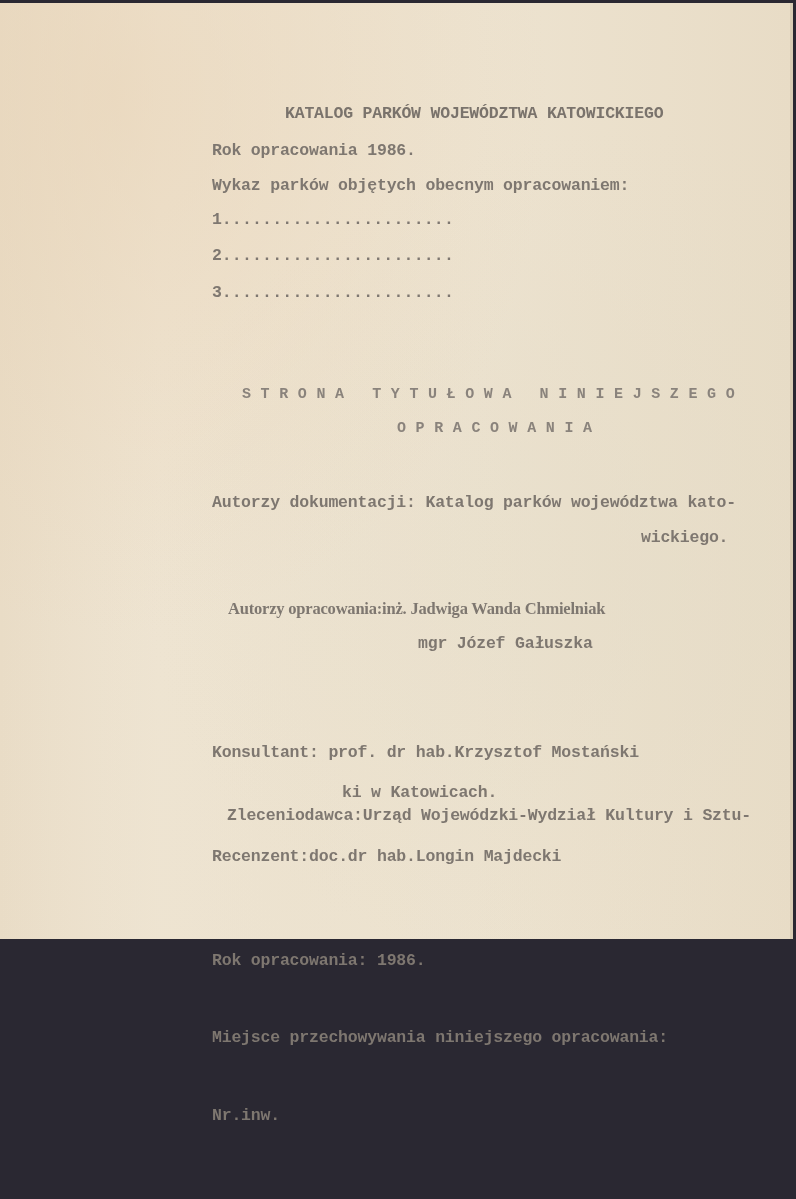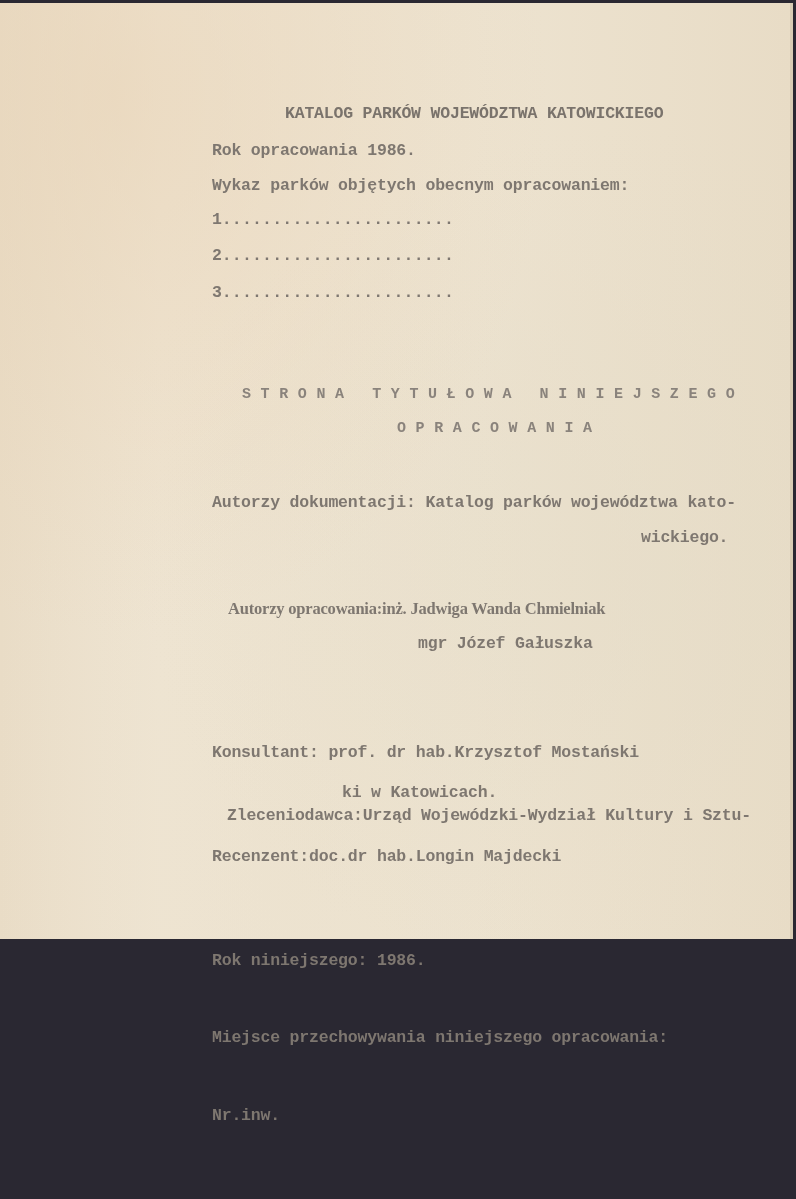--- a/index.html
+++ b/index.html
@@ -87,19 +87,19 @@
   <div class="line" style="left:418px; top:633px;">mgr Józef Gałuszka</div>
 
   <div class="line" style="left:212px; top:704px;margin-top:38px;"><span>Konsultant:</span><span> prof. dr hab.Krzysztof Mostański</span></div>
 
   <div class="line" style="left:227px; top:760px;margin-top:45px;"><span>Zleceniodawca:</span><span>Urząd Wojewódzki-Wydział Kultury i Sztu-</span></div>
 
   <div class="line" style="left:342px; top:782px;">ki w Katowicach.</div>
 
   <div class="line" style="left:212px; top:846px;"><span>Recenzent:</span><span>doc.dr hab.Longin Majdecki</span></div>
 
-  <div class="line" style="left:212px; top:950px;"><span>Rok niniejszego:</span><span> 1986.</span></div>
+  <div class="line" style="left:212px; top:950px;"><span>Rok opracowania:</span><span> 1986.</span></div>
 
   <div class="line" style="left:212px; top:1027px;">Miejsce przechowywania niniejszego opracowania:</div>
 
   <div class="line" style="left:212px; top:1105px;">Nr.inw.</div>
 
 </div>
 
 </body></html>

